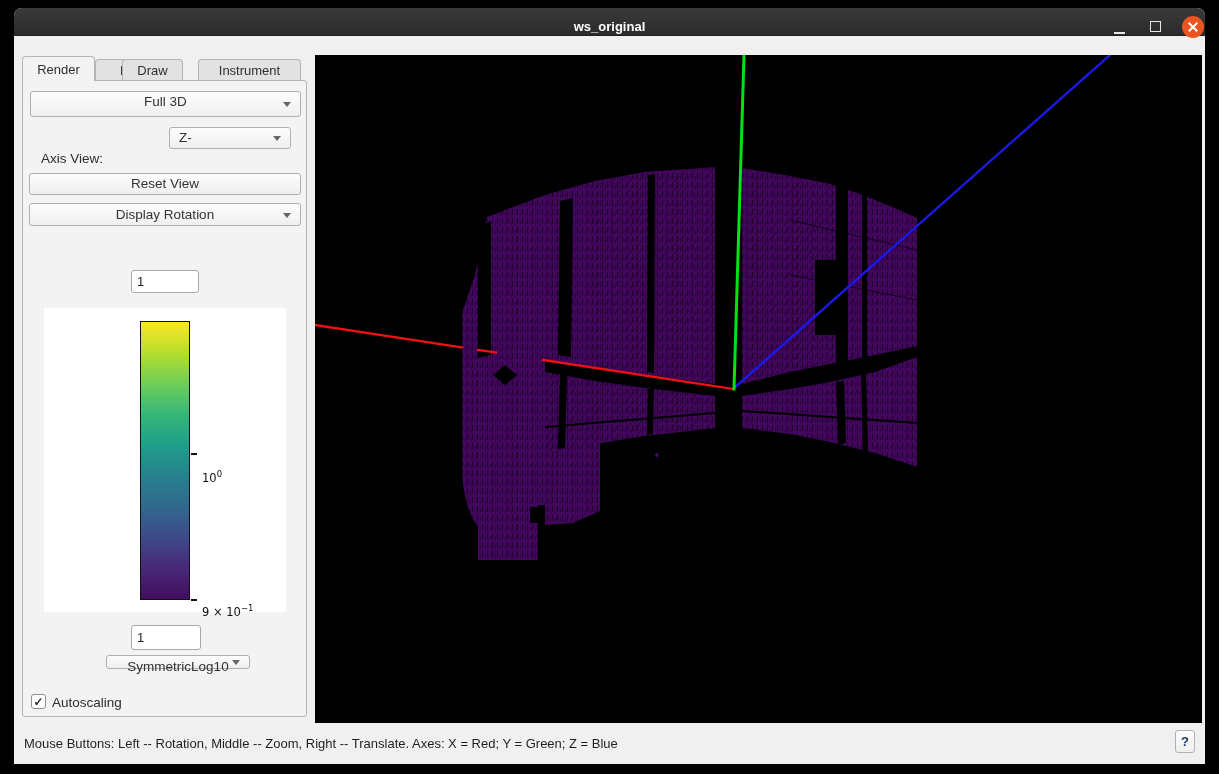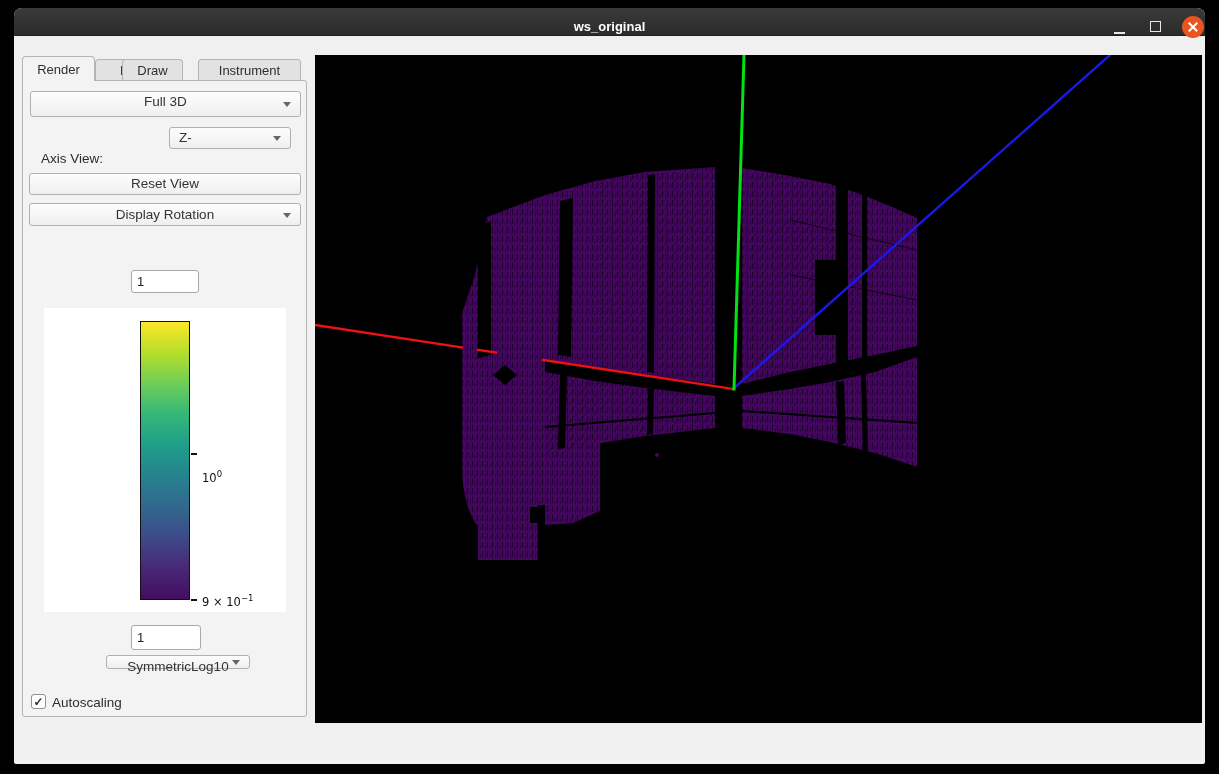--- a/index.html
+++ b/index.html
@@ -118,21 +118,21 @@
 
   <input class="field" style="left: 117px; top: 262px; width: 68px; height: 23px;" value="1">
 
   <div id="cbar-box">
     <div id="cbar-grad"></div>
     <div class="cbar-tick" style="left:147px; top:145px;"></div>
     <div class="cbar-lab" style="left:158px; top:138px;margin-top:23px;">
       <span></span><span>10</span><sup>0</sup>
     </div>
     <div class="cbar-tick" style="left:147px; top:291px;"></div>
-    <div class="cbar-lab" style="left:158px; top:285px;">
+    <div class="cbar-lab" style="left:158px; top:295px;">
       <span>9 × </span><span>10</span><sup>−1</sup>
     </div>
   </div>
 
   <input class="field" style="left: 117px; top: 617px; width: 70px; height: 25px;" value="1">
 
   <div class="btn" style="left:92px; top:647px; width:144px; height:14px; line-height:21px;">
     <span class="lbl">SymmetricLog10</span>
     <span class="combo-arrow"></span>
   </div>
@@ -196,14 +196,18 @@
       <g stroke-linecap="square">
         <line x1="418" y1="334" x2="795" y2="0" stroke="#1a1ae8" stroke-width="2.4"></line>
         <line x1="0" y1="270" x2="147" y2="292.5" stroke="#ee1111" stroke-width="2.4"></line>
         <line x1="163" y1="295" x2="181" y2="297.5" stroke="#ee1111" stroke-width="2.4"></line>
         <line x1="228" y1="305" x2="418" y2="334" stroke="#ee1111" stroke-width="2.4"></line>
         <line x1="429" y1="0" x2="419" y2="334" stroke="#00e413" stroke-width="3"></line>
       </g>
     </svg>
   </div>
 
+  <div id="statusbar">
+    <div id="status-text">Mouse Buttons: Left -- Rotation, Middle -- Zoom, Right -- Translate. Axes: X = Red; Y = Green; Z = Blue</div>
+    <div class="btn" id="help-btn">?</div>
+  </div>
 
 </div>
 
 </body></html>

